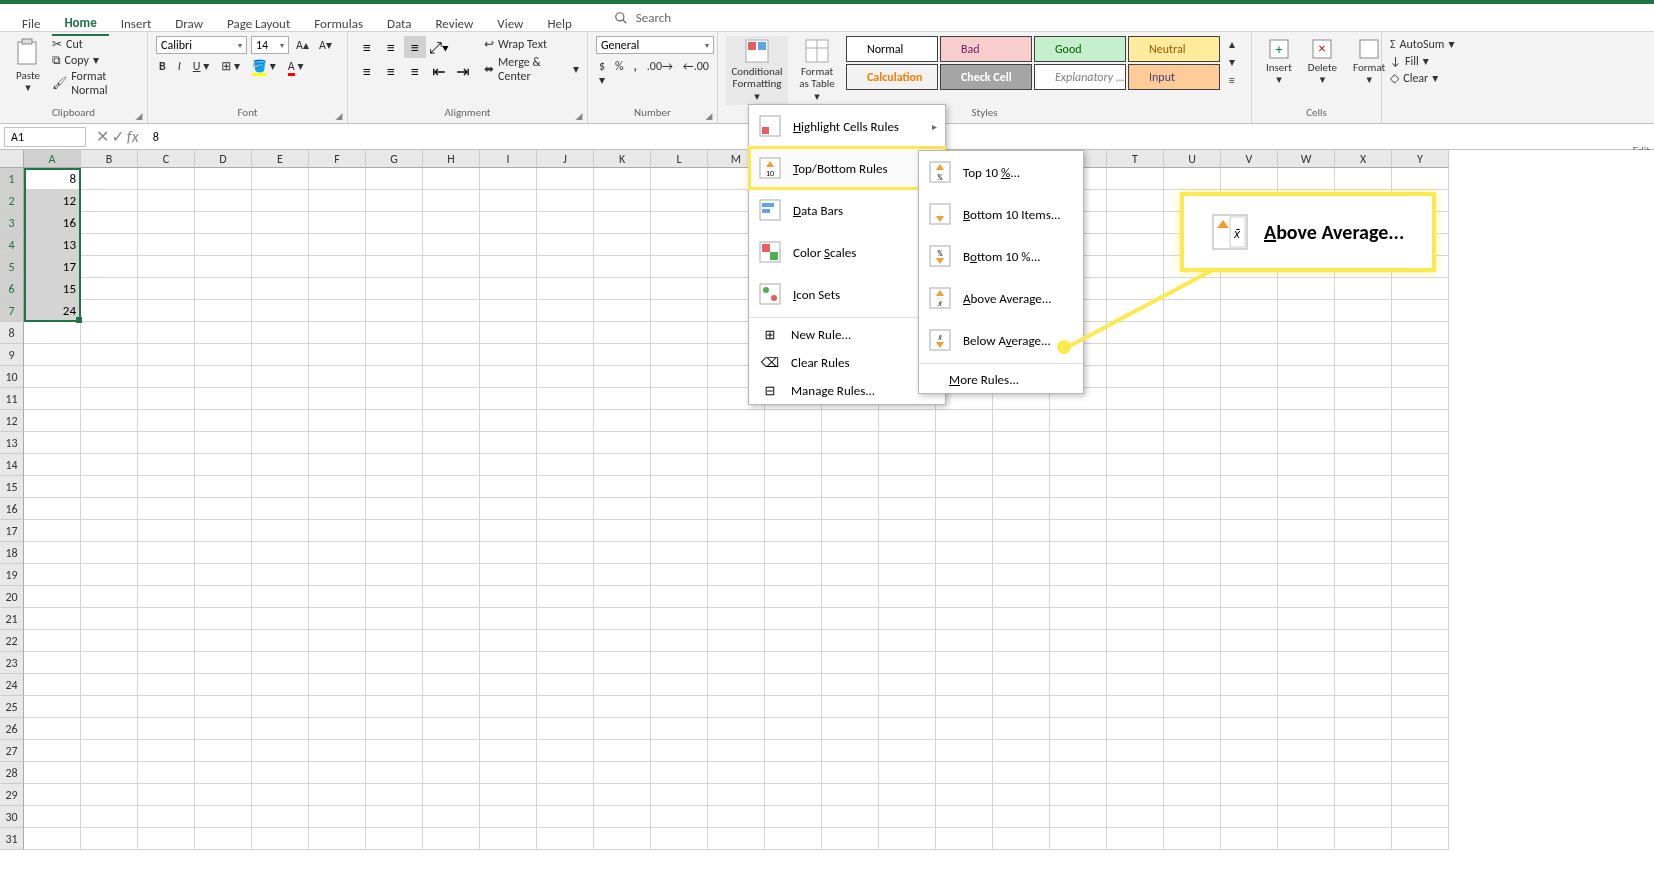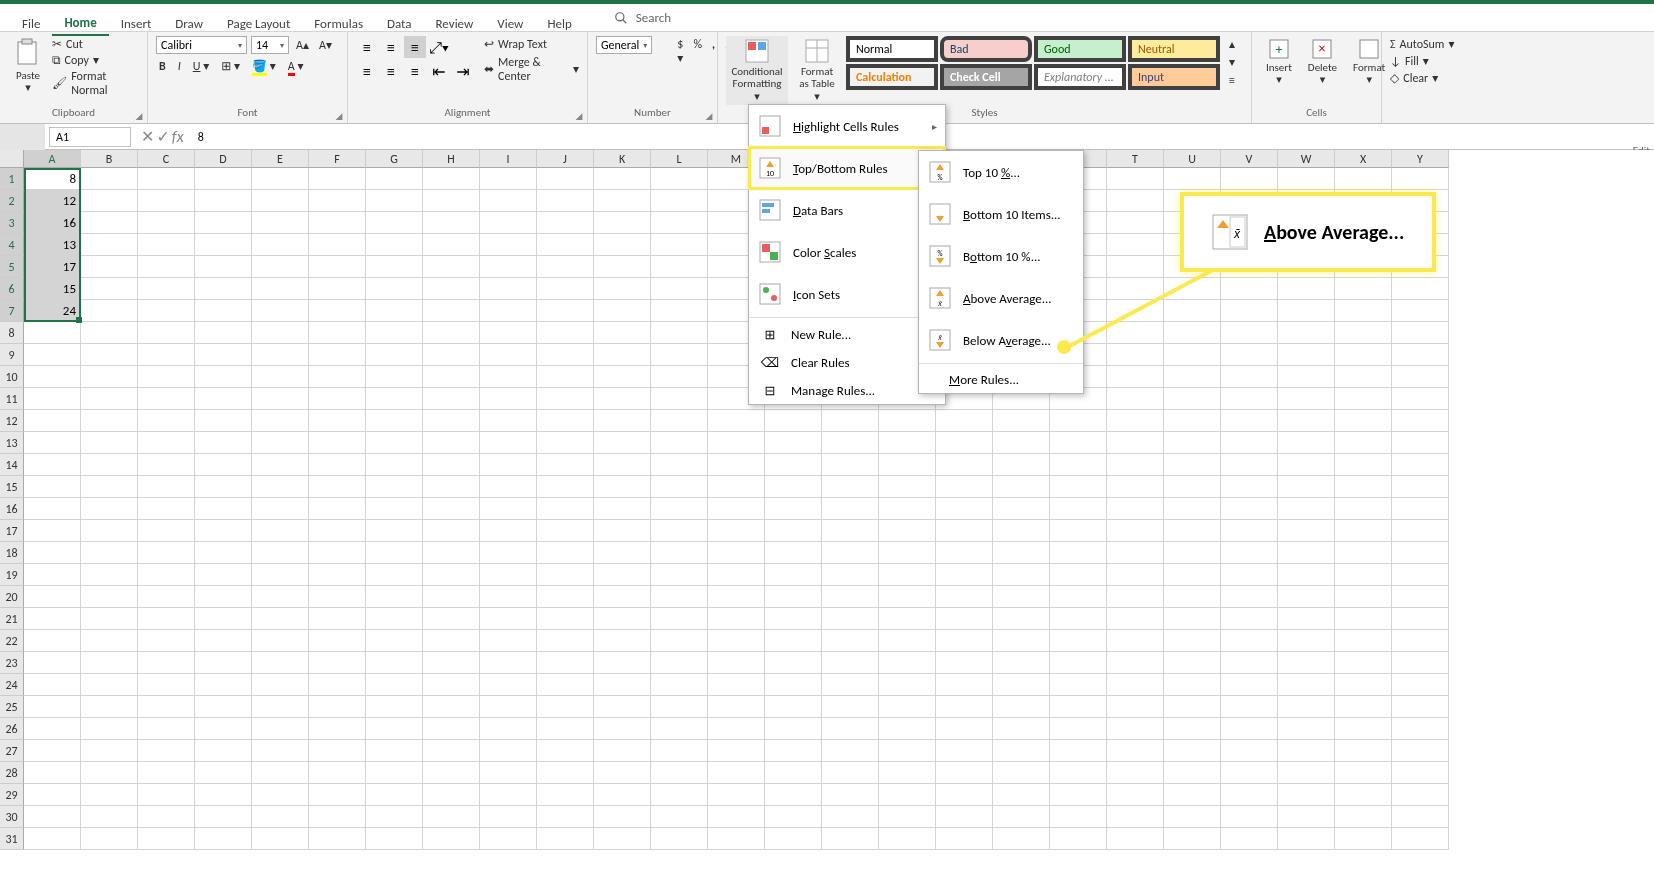--- a/index.html
+++ b/index.html
@@ -24,23 +24,23 @@
 .vbtn-lbl { text-align: center; line-height: 12px; }
 
 .mini-row { display: flex; align-items: center; gap: 4px; font-size: 12px; color: #333; padding: 1px 0; }
 .mini-btn { padding: 1px 3px; cursor: pointer; font-size: 12px; color: #333; }
 .combo { border: 1px solid #ababab; background: #fff; font-size: 12px; padding: 1px 4px; display:flex; align-items:center; justify-content: space-between; }
 .combo .arrow { font-size: 8px; color: #666; margin-left: 4px; }
 
 .icon-btn { width: 22px; height: 22px; display:flex; align-items:center; justify-content:center; cursor:pointer; }
 
 .styles-gallery { display: grid; grid-template-columns: repeat(4, 92px); grid-template-rows: repeat(2, 26px); gap: 2px; }
-.style-cell { border: 4px solid #404040; font-size: 12px; display:flex; align-items:center; padding: 0 6px; overflow:hidden; white-space:nowrap; }
-
-.formula-bar { height: 26px; background: #fff; border-bottom: 1px solid #c0c0c0; display:flex; align-items:center;margin-left:45px; }
+.style-cell { border: 1px solid #404040; font-size: 12px; display:flex; align-items:center; padding: 0 20px; overflow:hidden; white-space:nowrap; }
+
+.formula-bar { height: 26px; background: #fff; border-bottom: 1px solid #c0c0c0; display:flex; align-items:center; }
 .namebox { width: 82px; border: 1px solid #c0c0c0; margin: 2px 4px; padding: 2px 6px; font-size: 12px; background:#fff; }
 .fbar-btns { display:flex; gap: 2px; padding: 0 6px; color: #888; }
 .fbar-input { flex:1; padding: 2px 8px; font-size: 12px; border: none; }
 
 .sheet-area { position: relative; background: #fff; }
 .corner { position:absolute; left:0; top:0; width: 24px; height: 18px; background: #e8e8e8; border-right: 1px solid #aaa; border-bottom: 1px solid #aaa; }
 .col-headers { position:absolute; left:24px; top:0; height: 18px; display:flex; }
 .col-h { width: 57px; background: #e8e8e8; border-right: 1px solid #ccc; border-bottom: 1px solid #aaa; text-align:center; font-size: 12px; color:#333; line-height:18px; }
 .row-headers { position:absolute; left:0; top:18px; width:24px; }
 .row-h { height: 22px; background: #e8e8e8; border-bottom: 1px solid #ccc; border-right:1px solid #aaa; text-align:center; font-size: 12px; color:#333; line-height:22px; }
@@ -174,21 +174,21 @@
             <span>Wrap Text</span>
           </div>
         <div class="mini-row"><span>⬌</span><span>Merge &amp; Center</span> ▾</div>
       </div>
     </div>
     <div class="group-label">Alignment</div>
     <div class="group-dlg">◢</div>
   </div>
 
   <div class="group" style="width:130px">
-    <div class="group-body" style="flex-direction:row; gap:22px">
+    <div class="group-body" style="flex-direction:column; gap:4px">
       <div class="combo" style="width:118px">
           <span>General</span>
           <span class="arrow">▾</span>
         </div>
       <div style="display:flex; gap:4px">
         <span class="mini-btn">$ ▾</span>
         <span class="mini-btn">%</span>
         <span class="mini-btn"><b>,</b></span>
         <span class="mini-btn">.00→</span>
         <span class="mini-btn">←.00</span>
@@ -211,21 +211,21 @@
       <div class="vbtn" style="width:50px">
         <svg width="26" height="26">
             <rect x="2" y="2" width="22" height="22" fill="#fff" stroke="#aaa"></rect>
             <line x1="2" y1="10" x2="24" y2="10" stroke="#aaa"></line>
             <line x1="13" y1="2" x2="13" y2="24" stroke="#aaa"></line>
           </svg>
         <span class="vbtn-lbl">Format as Table</span> ▾
       </div>
       <div class="styles-gallery" id="styles-gallery">
           <div class="style-cell" style="background: rgb(255, 255, 255); color: rgb(0, 0, 0);">Normal</div>
-          <div class="style-cell" style="background: rgb(248, 206, 204); color: #0c4a6e; border-radius: 8px;">Bad</div>
+          <div class="style-cell" style="background: rgb(248, 206, 204); color: #701a75;">Bad</div>
           <div class="style-cell" style="background: rgb(198, 239, 206); color: rgb(0, 97, 0);">Good</div>
           <div class="style-cell" style="background: rgb(255, 235, 156); color: rgb(156, 87, 0);">Neutral</div>
           <div class="style-cell" style="background: rgb(242, 242, 242); color: rgb(250, 125, 0); font-weight: bold;">Calculation</div>
           <div class="style-cell" style="background: rgb(165, 165, 165); color: rgb(255, 255, 255); font-weight: bold;">Check Cell</div>
           <div class="style-cell" style="background: rgb(255, 255, 255); color: rgb(127, 127, 127); font-style: italic;">Explanatory ...</div>
           <div class="style-cell" style="background: rgb(255, 204, 153); color: rgb(63, 63, 118);">Input</div>
         </div>
       <div style="display:flex; flex-direction:column; gap:2px; margin-left:2px">
         <span class="mini-btn">▴</span>
         <span class="mini-btn">▾</span>

